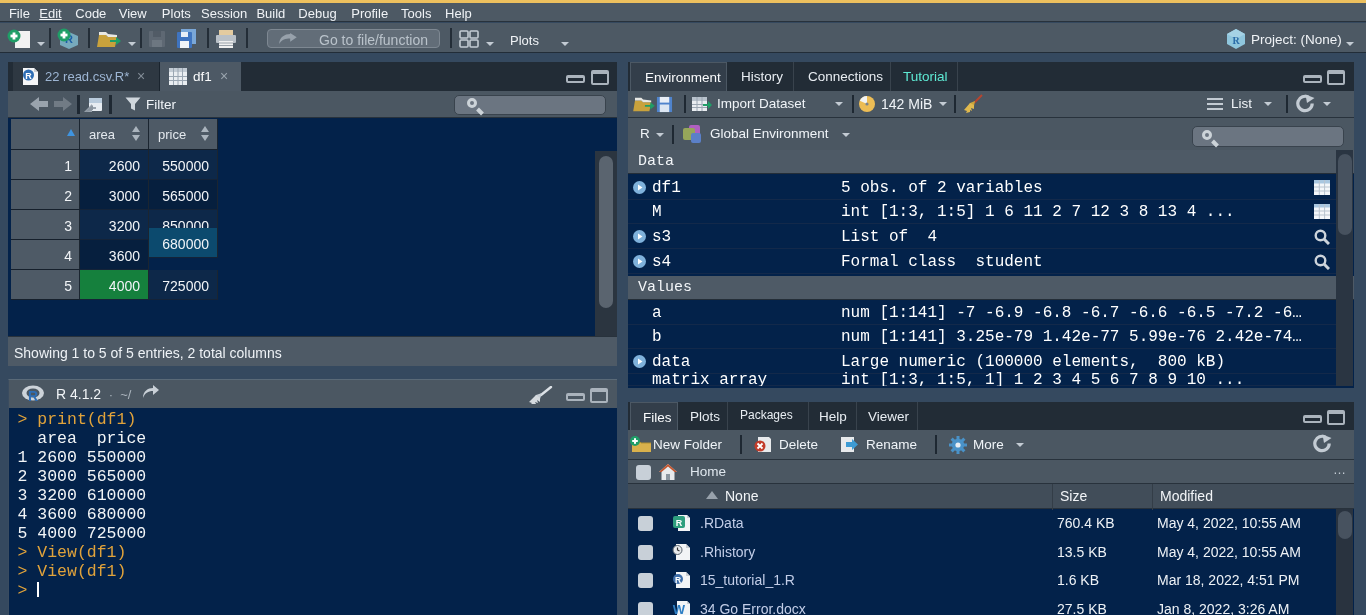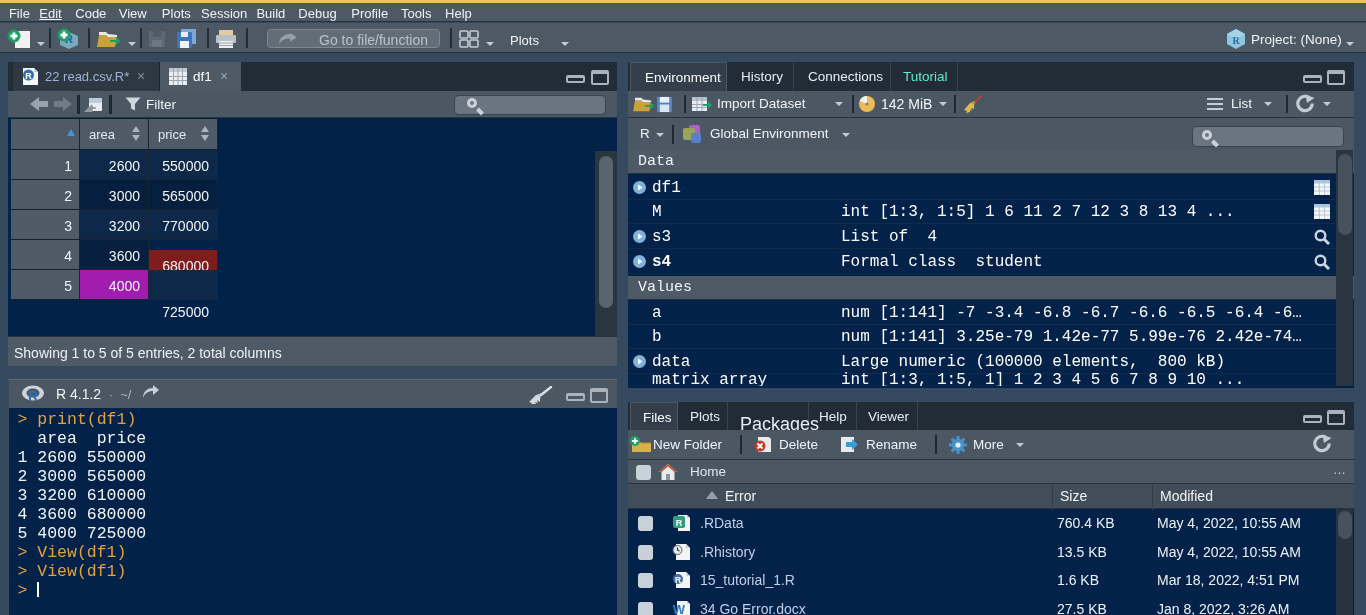--- a/index.html
+++ b/index.html
@@ -200,39 +200,39 @@
       <div class="abs" style="left:138px;top:61px;width:69px;height:30px;background:#061f3e;border-right:1px solid #1b2530;border-bottom:1px solid #142338;">
         <div class="abs" style="right:8px;top:8px;color:#f2f5f8;font-size:14px;">565000</div>
       </div>
       <div class="abs" style="left:0;top:91px;width:69px;height:30px;background:#4e5a66;border-right:1px solid #1b2530;border-bottom:1px solid #16202c;">
         <div class="abs" style="right:7px;top:8px;color:#f2f5f8;font-size:14px;">3</div>
       </div>
       <div class="abs" style="left:69px;top:91px;width:69px;height:30px;background:#0d2849;border-right:1px solid #1b2530;border-bottom:1px solid #142338;">
         <div class="abs" style="right:8px;top:8px;color:#f2f5f8;font-size:14px;">3200</div>
       </div>
       <div class="abs" style="left:138px;top:91px;width:69px;height:30px;background:#0d2849;border-right:1px solid #1b2530;border-bottom:1px solid #142338;">
-        <div class="abs" style="right:8px;top:8px;color:#f2f5f8;font-size:14px;">770000</div>
+        <div class="abs" style="right:8px;top:8px;color:#f2f5f8;font-size:14px;">850000</div>
       </div>
       <div class="abs" style="left:0;top:121px;width:69px;height:30px;background:#4e5a66;border-right:1px solid #1b2530;border-bottom:1px solid #16202c;">
         <div class="abs" style="right:7px;top:8px;color:#f2f5f8;font-size:14px;">4</div>
       </div>
       <div class="abs" style="left:69px;top:121px;width:69px;height:30px;background:#061f3e;border-right:1px solid #1b2530;border-bottom:1px solid #142338;">
         <div class="abs" style="right:8px;top:8px;color:#f2f5f8;font-size:14px;">3600</div>
       </div>
-      <div class="abs" style="left:138px;top:131px;width:69px;height:30px;background:#7f1d1d;border-right:1px solid #1b2530;border-bottom:1px solid #142338;">
+      <div class="abs" style="left:138px;top:109px;width:69px;height:30px;background:#0c4a6e;border-right:1px solid #1b2530;border-bottom:1px solid #142338;">
         <div class="abs" style="right:8px;top:8px;color:#f2f5f8;font-size:14px;">680000</div>
       </div>
       <div class="abs" style="left:0;top:151px;width:69px;height:30px;background:#4e5a66;border-right:1px solid #1b2530;border-bottom:1px solid #16202c;">
         <div class="abs" style="right:7px;top:8px;color:#f2f5f8;font-size:14px;">5</div>
       </div>
-      <div class="abs" style="left:69px;top:151px;width:69px;height:30px;background:#a21caf;border-right:1px solid #1b2530;border-bottom:1px solid #142338;">
+      <div class="abs" style="left:69px;top:151px;width:69px;height:30px;background:#15803d;border-right:1px solid #1b2530;border-bottom:1px solid #142338;">
         <div class="abs" style="right:8px;top:8px;color:#f2f5f8;font-size:14px;">4000</div>
       </div>
       <div class="abs" style="left:138px;top:151px;width:69px;height:30px;background:#0d2849;border-right:1px solid #1b2530;border-bottom:1px solid #142338;">
-        <div class="abs" style="right:8px;top:8px;color:#f2f5f8;font-size:14px;margin-top:26px;">725000</div>
+        <div class="abs" style="right:8px;top:8px;color:#f2f5f8;font-size:14px;">725000</div>
       </div>
     </div>
 
   <div class="abs" style="left:587px;top:89px;width:22px;height:185px;background:#2b3540;"></div>
   <div class="abs" style="left:591px;top:94px;width:14px;height:152px;background:#5a646f;border-radius:7px;"></div>
 
   <div class="abs" style="left:0;top:274px;width:609px;height:30px;background:#4e5a66;border-top:1px solid #28323c;">
     <div class="abs" style="left:6px;top:8px;color:#eef2f6;font-size:14px;">Showing 1 to 5 of 5 entries, 2 total columns</div>
   </div>
 </div>
@@ -360,20 +360,21 @@
   <div class="abs" id="envcontent" style="left:0;top:88px;width:726px;height:236px;background:#03224a;overflow:hidden;">
       <div class="abs mono" style="left:0;top:0px;width:726px;height:24px;background:#4e5a66;border-bottom:1px solid #242e38;color:#f2f5f8;font-size:15px;">
         <span class="abs" style="left:10px;top:3px;">Data</span>
       </div>
       <div class="abs" style="left:0;top:25px;width:712px;height:25px;border-bottom:1px solid #13294a;">
         <svg class="abs" style="left:5px;top:6px;" width="13" height="13" viewBox="0 0 13 13">
           <circle cx="6.5" cy="6.5" r="6.5" fill="#7fb2dc"></circle>
           <path d="M5 3.5 L9.5 6.5 L5 9.5 Z" fill="#fff"></path>
         </svg>
         <span class="abs mono" style="left:24px;top:3.5px;color:#fff;font-size:16px;white-space:pre;">df1</span>
+        <span class="abs mono" style="left:213px;top:3.5px;color:#fff;font-size:16px;white-space:pre;">5 obs. of 2 variables</span>
         <svg class="abs" style="left:686px;top:4.5px;" width="16" height="15" viewBox="0 0 16 15">
           <rect x="0" y="0" width="16" height="15" fill="#f4f7fa"></rect>
           <rect x="0" y="0" width="16" height="3.5" fill="#a9c7e0"></rect>
           <g stroke="#b9c4cf" stroke-width="1">
             <line x1="0" y1="7" x2="16" y2="7"></line>
             <line x1="0" y1="11" x2="16" y2="11"></line>
             <line x1="5.3" y1="0" x2="5.3" y2="15"></line>
             <line x1="10.6" y1="0" x2="10.6" y2="15"></line>
           </g>
         </svg>
@@ -402,33 +403,33 @@
         <svg class="abs" style="left:686px;top:4.5px;" width="16" height="16" viewBox="0 0 16 16">
           <circle cx="6.5" cy="6.5" r="4.8" fill="none" stroke="#cdd4db" stroke-width="2.4"></circle>
           <line x1="10" y1="10" x2="15" y2="15" stroke="#cdd4db" stroke-width="3"></line>
         </svg>
       </div>
       <div class="abs" style="left:0;top:99px;width:712px;height:25px;border-bottom:1px solid #13294a;">
         <svg class="abs" style="left:5px;top:6px;" width="13" height="13" viewBox="0 0 13 13">
           <circle cx="6.5" cy="6.5" r="6.5" fill="#7fb2dc"></circle>
           <path d="M5 3.5 L9.5 6.5 L5 9.5 Z" fill="#fff"></path>
         </svg>
-        <span class="abs mono" style="left:24px;top:3.5px;color:#fff;font-size:16px;white-space:pre;font-weight:bold;">s4</span>
+        <span class="abs mono" style="left:24px;top:3.5px;color:#fff;font-size:16px;white-space:pre;">s4</span>
         <span class="abs mono" style="left:213px;top:3.5px;color:#fff;font-size:16px;white-space:pre;">Formal class  student</span>
         <svg class="abs" style="left:686px;top:4.5px;" width="16" height="16" viewBox="0 0 16 16">
           <circle cx="6.5" cy="6.5" r="4.8" fill="none" stroke="#cdd4db" stroke-width="2.4"></circle>
           <line x1="10" y1="10" x2="15" y2="15" stroke="#cdd4db" stroke-width="3"></line>
         </svg>
       </div>
       <div class="abs mono" style="left:0;top:126px;width:726px;height:24px;background:#4e5a66;border-bottom:1px solid #242e38;color:#f2f5f8;font-size:15px;">
         <span class="abs" style="left:10px;top:3px;">Values</span>
       </div>
       <div class="abs" style="left:0;top:150px;width:712px;height:25px;border-bottom:1px solid #13294a;">
         <span class="abs mono" style="left:24px;top:3.5px;color:#fff;font-size:16px;white-space:pre;">a</span>
-        <span class="abs mono" style="left:213px;top:3.5px;color:#fff;font-size:16px;white-space:pre;">num [1:141] -7 -3.4 -6.8 -6.7 -6.6 -6.5 -6.4 -6…</span>
+        <span class="abs mono" style="left:213px;top:3.5px;color:#fff;font-size:16px;white-space:pre;">num [1:141] -7 -6.9 -6.8 -6.7 -6.6 -6.5 -7.2 -6…</span>
       </div>
       <div class="abs" style="left:0;top:175px;width:712px;height:24px;border-bottom:1px solid #13294a;">
         <span class="abs mono" style="left:24px;top:3px;color:#fff;font-size:16px;white-space:pre;">b</span>
         <span class="abs mono" style="left:213px;top:3px;color:#fff;font-size:16px;white-space:pre;">num [1:141] 3.25e-79 1.42e-77 5.99e-76 2.42e-74…</span>
       </div>
       <div class="abs" style="left:0;top:199px;width:712px;height:25px;border-bottom:1px solid #13294a;">
         <svg class="abs" style="left:5px;top:6px;" width="13" height="13" viewBox="0 0 13 13">
           <circle cx="6.5" cy="6.5" r="6.5" fill="#7fb2dc"></circle>
           <path d="M5 3.5 L9.5 6.5 L5 9.5 Z" fill="#fff"></path>
         </svg>
@@ -447,21 +448,21 @@
 
 <div class="panel" id="filespanel" style="left:628px;top:402px;width:726px;height:213px;background:#03224a;">
   <div class="tabbar"></div>
   <div class="abs" style="left:2px;top:0;width:48px;height:29px;background:#333e4a;border:1px solid #4c5864;border-bottom:none;">
     <div class="abs" style="left:12px;top:7px;color:#fbfcfd;font-size:13.5px;">Files</div>
   </div>
   <div class="abs" style="left:50px;top:0;width:50px;height:29px;border-right:1px solid #39434d;">
     <div class="abs" style="left:12px;top:7px;color:#e8edf2;font-size:13.5px;">Plots</div>
   </div>
   <div class="abs" style="left:100px;top:0;width:81px;height:29px;border-right:1px solid #39434d;">
-    <div class="abs" style="left:12px;top:12px;color:#e8edf2;font-size:18px;">Packages</div>
+    <div class="abs" style="left:12px;top:6px;color:#e8edf2;font-size:12px;">Packages</div>
   </div>
   <div class="abs" style="left:181px;top:0;width:48px;height:29px;border-right:1px solid #39434d;">
     <div class="abs" style="left:10px;top:7px;color:#e8edf2;font-size:13.5px;">Help</div>
   </div>
   <div class="abs" style="left:229px;top:0;width:61px;height:29px;border-right:1px solid #39434d;">
     <div class="abs" style="left:11px;top:7px;color:#e8edf2;font-size:13.5px;">Viewer</div>
   </div>
   <div class="minmax1" style="right:32px;top:13px;"></div>
   <div class="minmax2" style="right:9px;top:8px;"></div>
 
@@ -511,21 +512,21 @@
       <path d="M10 1 L19 9 L16.5 9 L16.5 17 L3.5 17 L3.5 9 L1 9 Z" fill="#e8eaec"></path>
       <path d="M10 1 L19 9 L16.5 9 L10 3.5 L3.5 9 L1 9 Z" fill="#c2552e"></path>
       <rect x="8" y="11" width="4" height="6" fill="#8a949e"></rect>
     </svg>
     <div class="abs" style="left:62px;top:4px;color:#dfe7ee;font-size:13.5px;">Home</div>
     <div class="abs" style="right:8px;top:2px;color:#c3cbd3;font-size:13px;">…</div>
   </div>
 
   <div class="abs" style="left:0;top:81px;width:726px;height:26px;background:#414d59;border-top:1px solid #28323c;border-bottom:1px solid #28323c;">
     <div class="abs" style="left:78px;top:7px;width:0;height:0;border-left:6px solid transparent;border-right:6px solid transparent;border-bottom:8px solid #97a1ab;"></div>
-    <div class="abs" style="left:97px;top:4px;color:#f2f5f8;font-size:14px;">Error</div>
+    <div class="abs" style="left:97px;top:4px;color:#f2f5f8;font-size:14px;">None</div>
     <div class="vsep" style="left:424px;top:0;height:26px;"></div>
     <div class="abs" style="left:432px;top:4px;color:#f2f5f8;font-size:14px;">Size</div>
     <div class="vsep" style="left:524px;top:0;height:26px;"></div>
     <div class="abs" style="left:532px;top:4px;color:#f2f5f8;font-size:14px;">Modified</div>
   </div>
   <div class="abs" id="filerows" style="left:0;top:107px;width:726px;height:106px;">
       <div class="abs" style="left:0;top:0px;width:712px;height:29px;">
         <div class="abs" style="left:10px;top:7px;width:15px;height:15px;background:#c8d0d8;border-radius:3px;"></div>
         <div class="abs" style="left:44px;top:5px;"><svg width="19" height="18" viewBox="0 0 19 18">
             <path d="M6 1 L15 1 L18 4 L18 17 L6 17 Z" fill="#f2f4f6"></path>

